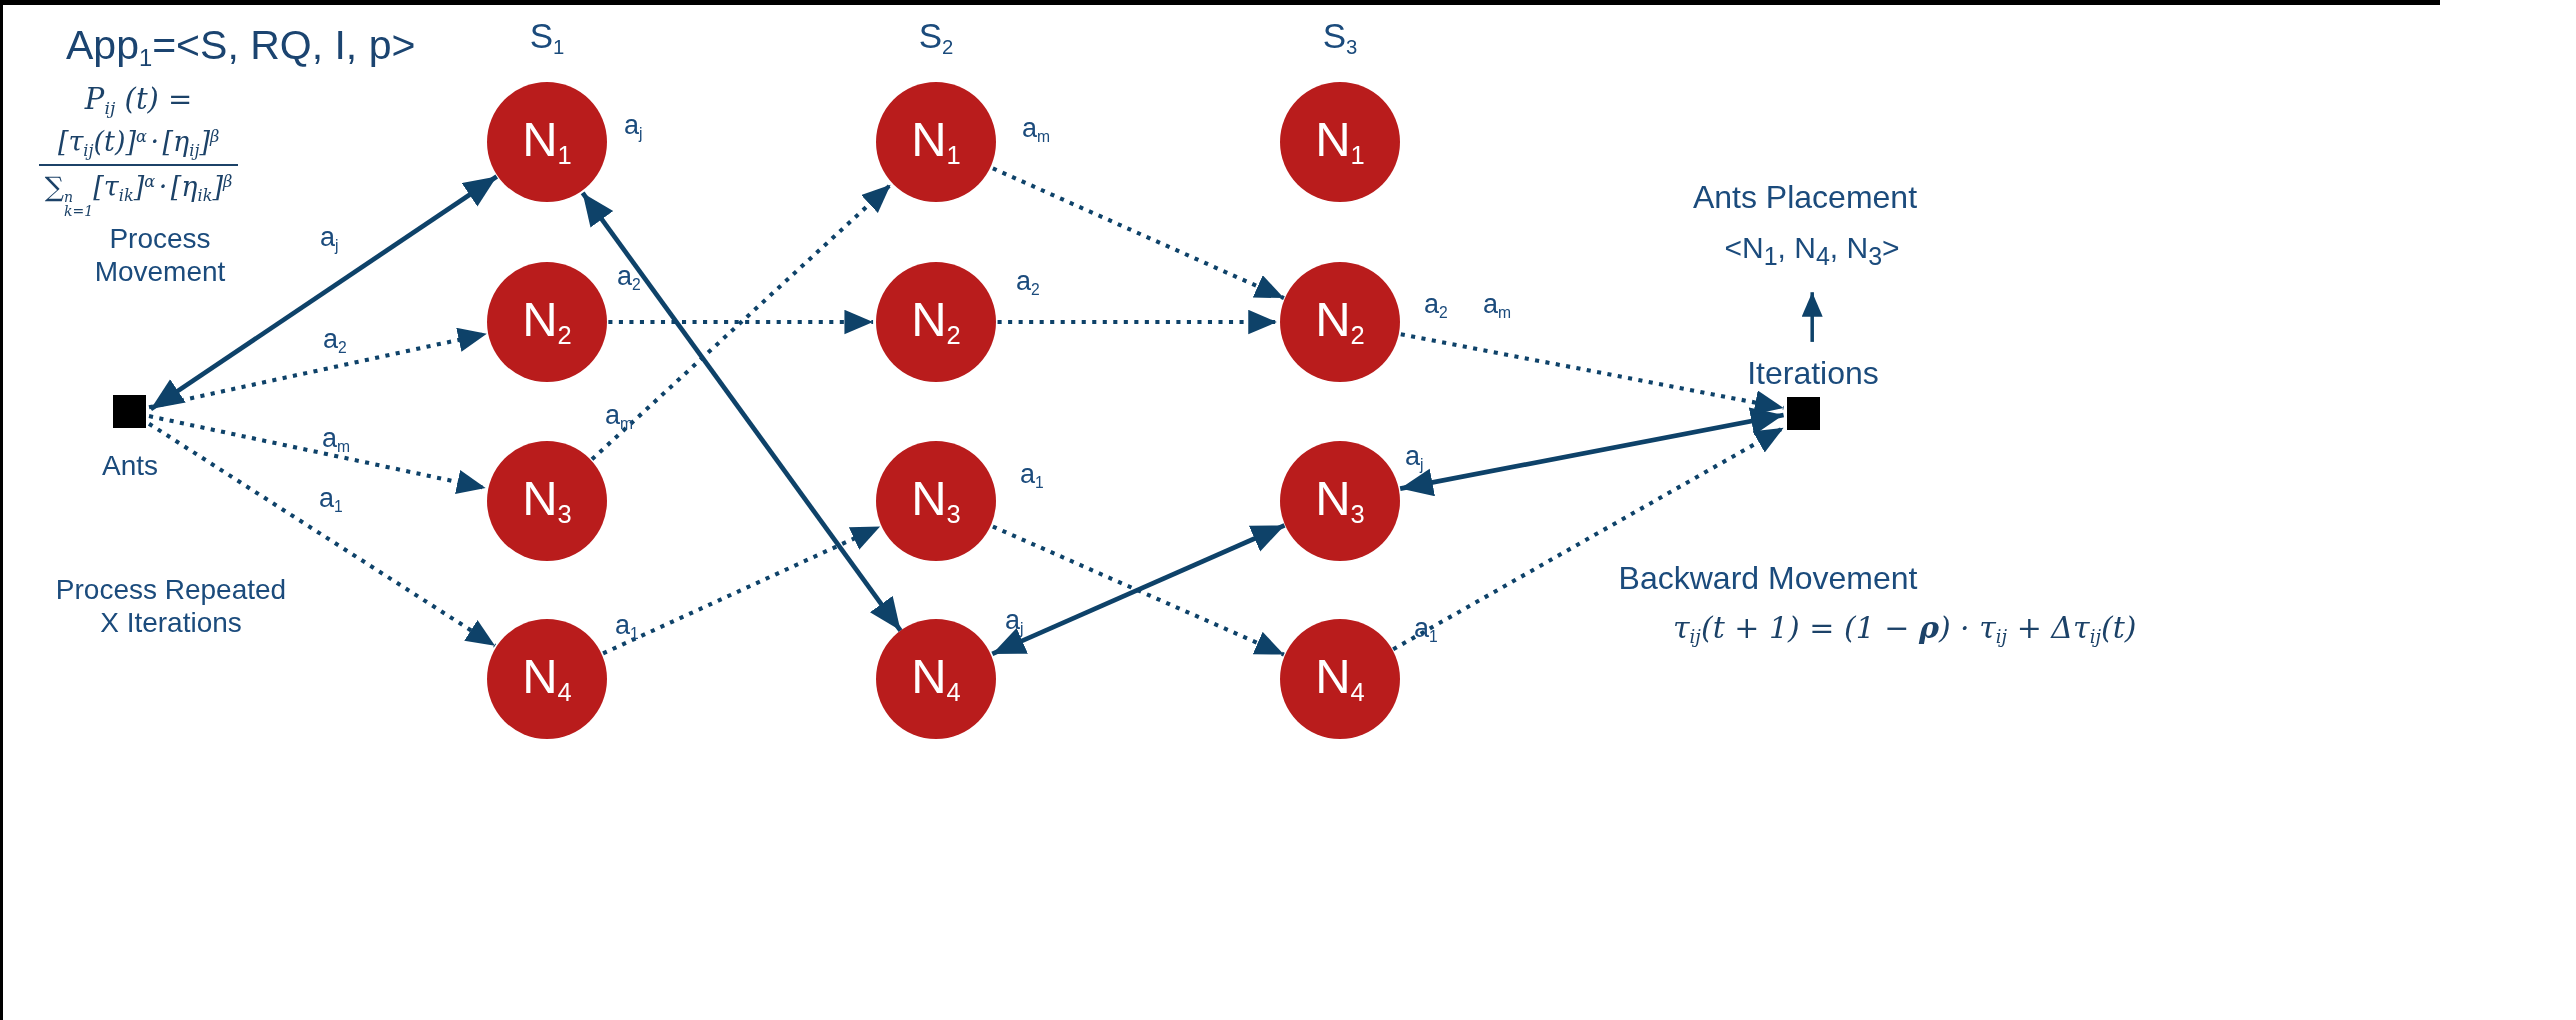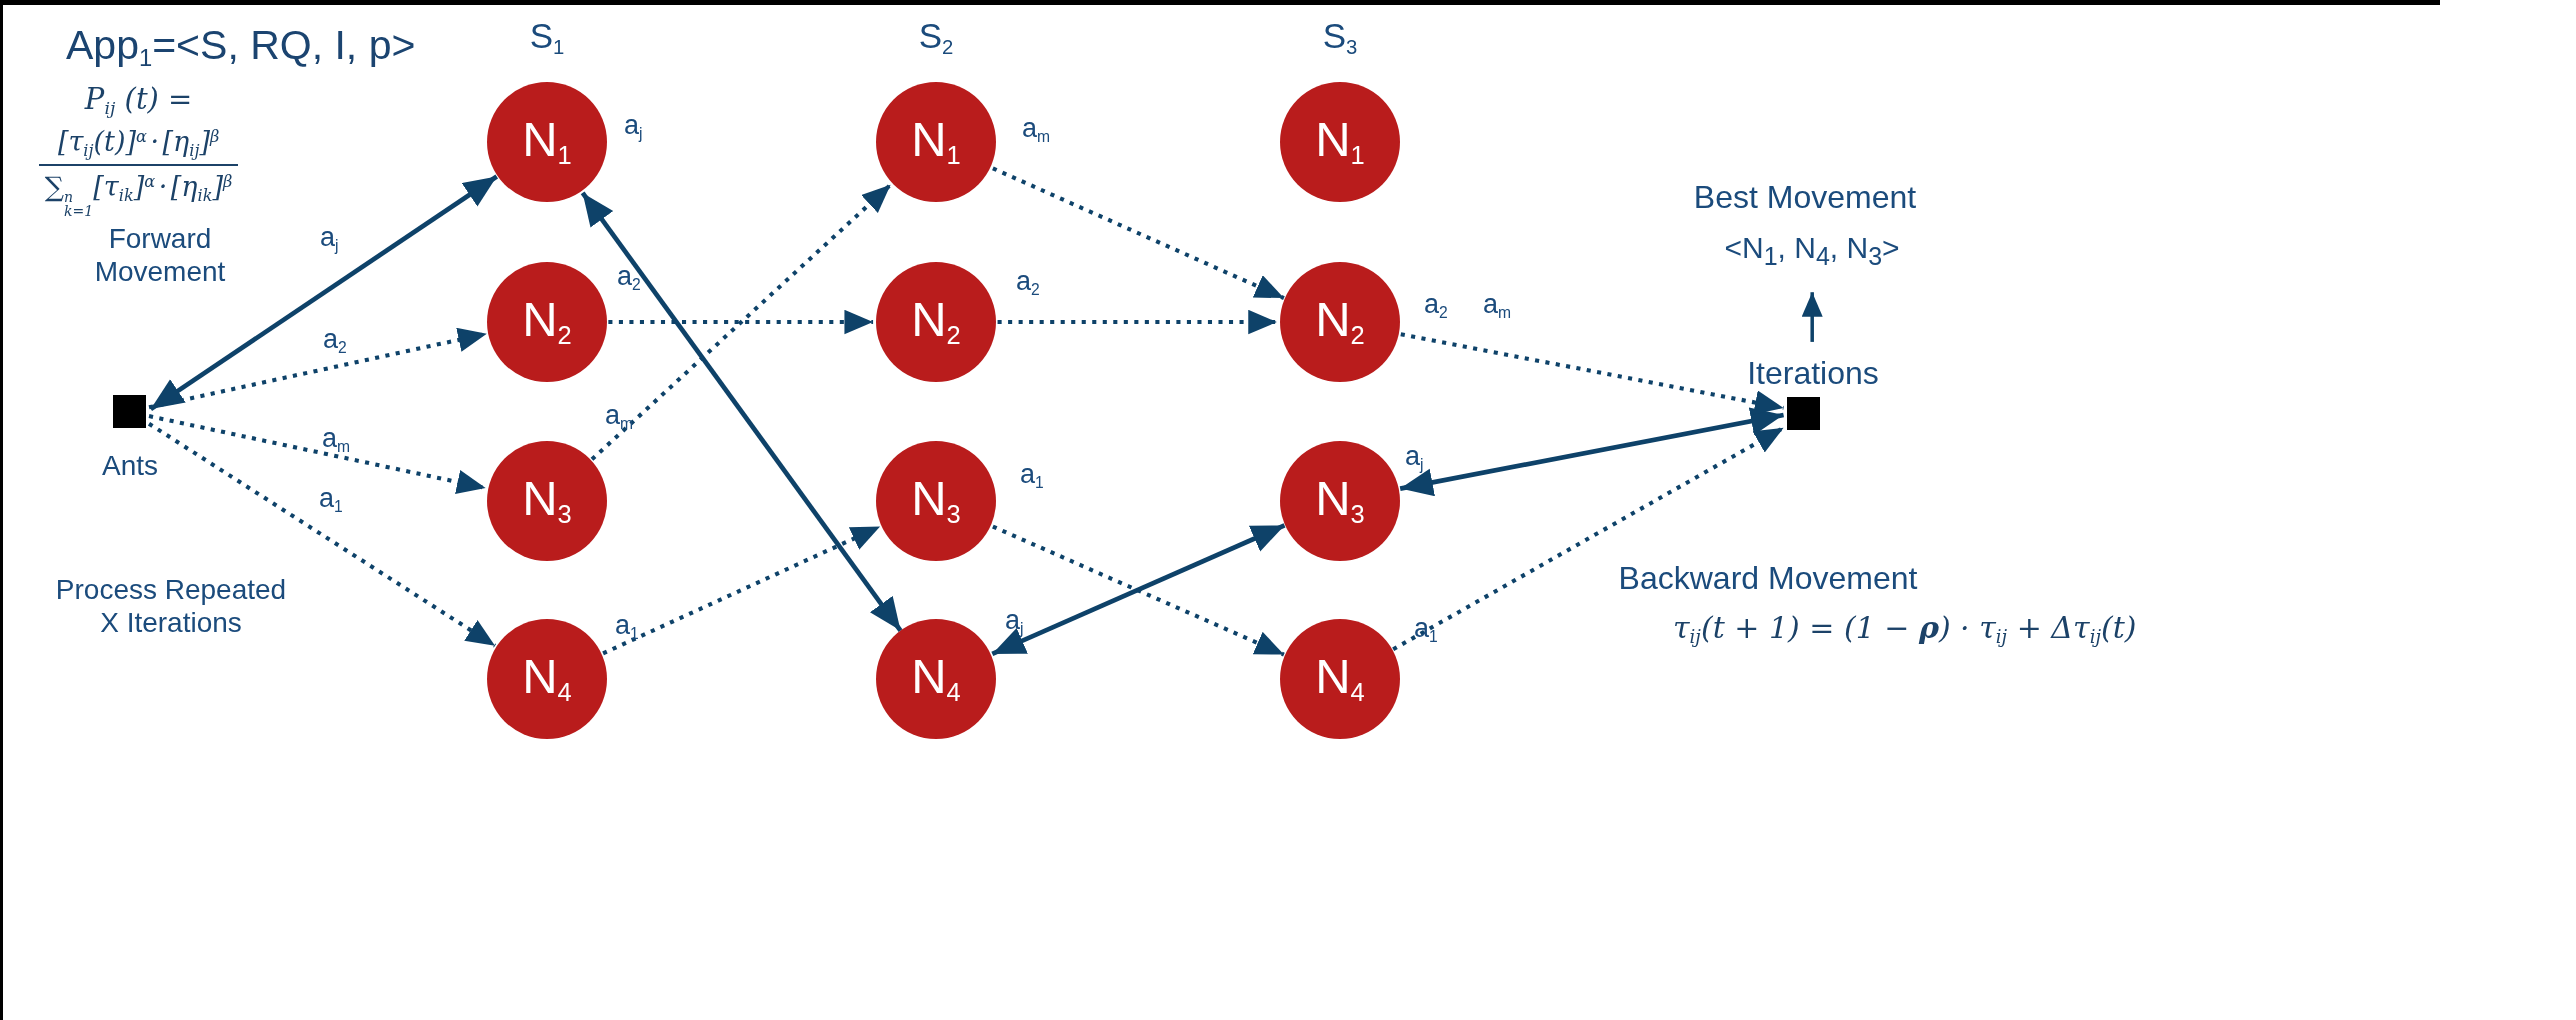--- a/index.html
+++ b/index.html
@@ -82,21 +82,21 @@
     <span class="frac">
       <span class="num"><span>[τ</span><sub>ij</sub><span>(t)]</span><sup>α</sup><span class="dot">·</span><span>[η</span><sub>ij</sub><span>]</span><sup>β</sup></span>
       <span class="den"><span>∑</span><span class="limits">
             <sup>n</sup>
             <sub>k=1</sub>
           </span><span>[τ</span><sub>ik</sub><span>]</span><sup>α</sup><span class="dot">·</span><span>[η</span><sub>ik</sub><span>]</span><sup>β</sup></span>
     </span>
   </div>
 
   <div class="lbl center" style="left:160px;top:222px">
-    <div>Forward</div>
+    <div>Process</div>
       <div>Movement</div>
   </div>
   <div class="sq" style="left:113px;top:395px"></div>
   <div class="lbl center" style="left:130px;top:449px">Ants</div>
   <div class="lbl center" style="left:171px;top:573px">
     <div>Process Repeated</div>
       <div>X Iterations</div>
   </div>
 
   <div class="hdr" style="left:547px;top:16.4px"><span>S</span><sub>1</sub></div>
@@ -155,21 +155,21 @@
   <span class="elbl" style="left:1022px;top:115px"><span>a</span><sub>m</sub></span>
   <span class="elbl" style="left:1016px;top:268px"><span>a</span><sub>2</sub></span>
   <span class="elbl" style="left:1020px;top:461px"><span>a</span><sub>1</sub></span>
   <span class="elbl" style="left:1005px;top:607px"><span>a</span><sub>j</sub></span>
 
   <span class="elbl" style="left:1424px;top:291px"><span>a</span><sub>2</sub></span>
   <span class="elbl" style="left:1483px;top:291px"><span>a</span><sub>m</sub></span>
   <span class="elbl" style="left:1405px;top:443px"><span>a</span><sub>j</sub></span>
   <span class="elbl" style="left:1414px;top:615px"><span>a</span><sub>1</sub></span>
 
-  <div class="lbl center big" style="left:1805px;top:179px">Best Movement</div>
+  <div class="lbl center big" style="left:1805px;top:179px">Ants Placement</div>
   <div class="lbl center" style="left:1812px;top:230px;font-size:30px"><span>&lt;N</span><sub>1</sub><span>, N</span><sub>4</sub><span>, N</span><sub>3</sub><span>&gt;</span></div>
   <div class="lbl center big" style="left:1813px;top:355px">Iterations</div>
   <div class="sq" style="left:1787px;top:397px"></div>
 
   <div class="lbl center big" style="left:1768px;top:560px">Backward Movement</div>
   <div class="math bformula"><span>τ</span><sub>ij</sub><span>(t + 1) =  (1 − </span><span class="rho">ρ</span><span>) · τ</span><sub>ij</sub><span> + Δτ</span><sub>ij</sub><span>(t)</span></div>
 
 </div>
 
 

